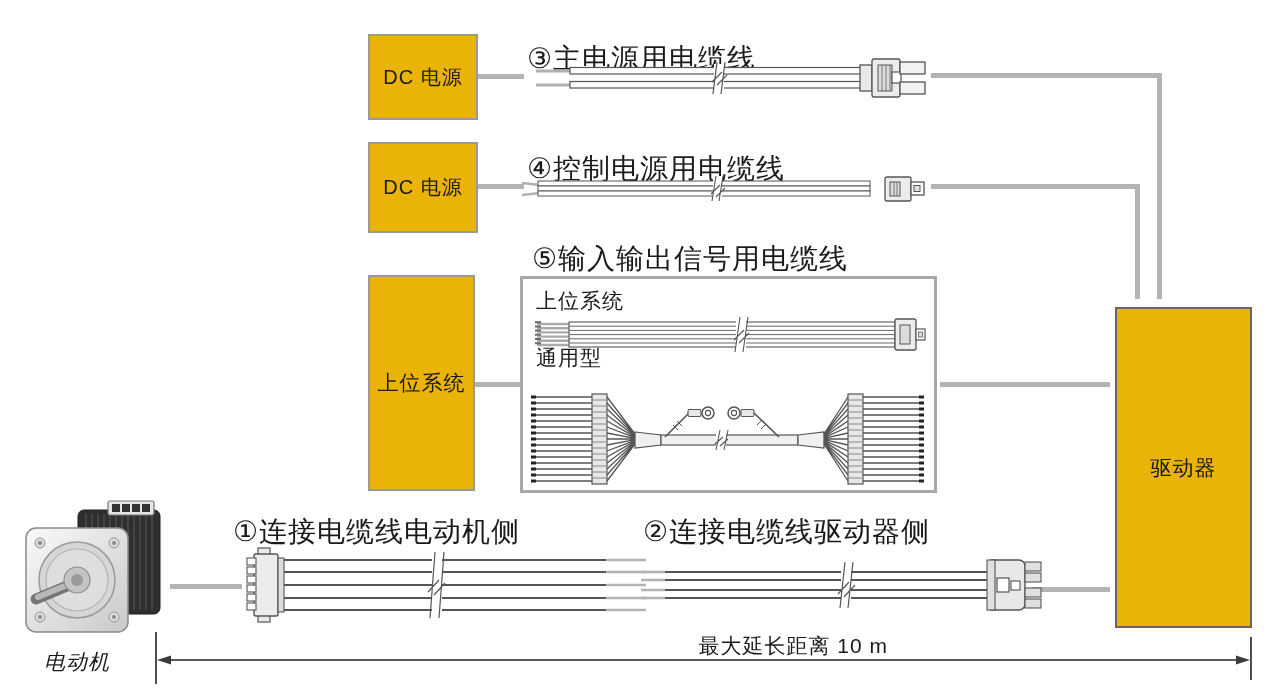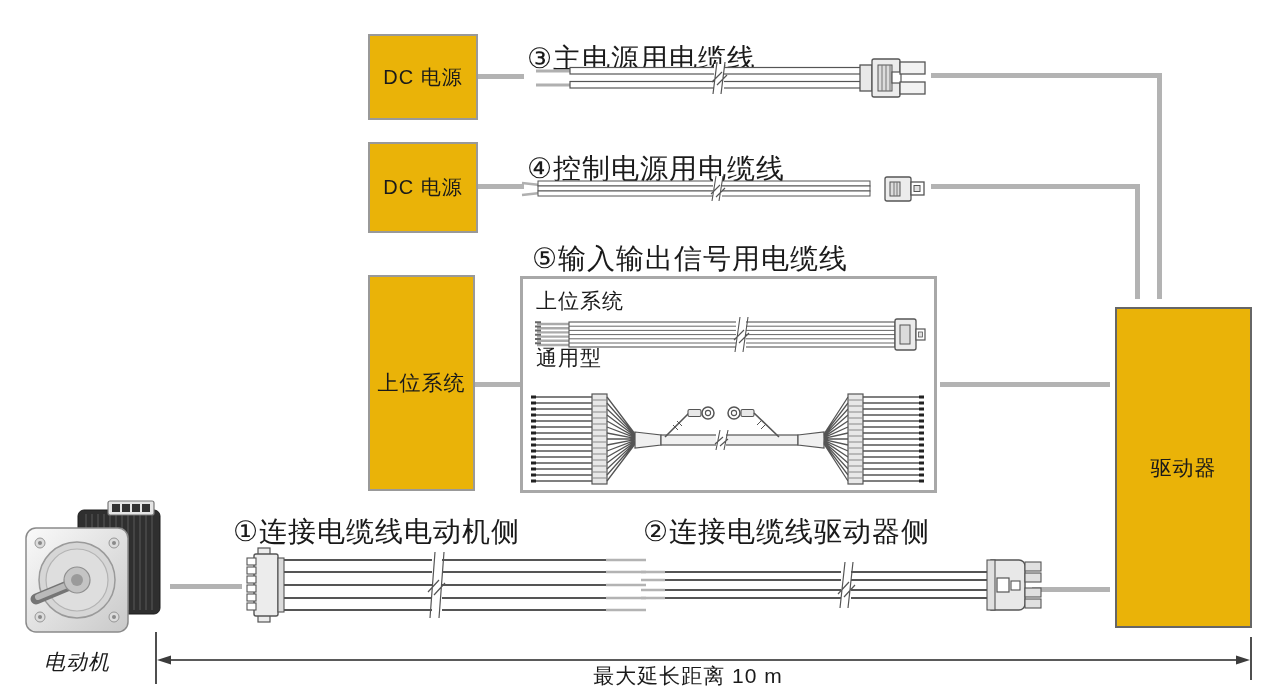--- a/index.html
+++ b/index.html
@@ -47,21 +47,21 @@
   <div class="line" style="left:1032px;top:587px;width:78px;height:5px;"></div>
 
   <div class="lbl" style="left:527px;top:40px;">③主电源用电缆线</div>
   <div class="lbl" style="left:527px;top:150px;">④控制电源用电缆线</div>
   <div class="lbl" style="left:532px;top:240px;">⑤输入输出信号用电缆线</div>
   <div class="lbl sm" style="left:536px;top:287px;">上位系统</div>
   <div class="lbl sm" style="left:536px;top:344px;">通用型</div>
   <div class="lbl" style="left:233px;top:513px;">①连接电缆线电动机侧</div>
   <div class="lbl" style="left:643px;top:513px;">②连接电缆线驱动器侧</div>
   <div class="lbl sm ctr" style="left:36px;top:648px;width:82px;font-style:italic;">电动机</div>
-  <div class="lbl sm ctr" style="left:488px;top:662px;width:400px;">最大延长距离 10 m</div>
+  <div class="lbl sm ctr" style="left:488px;top:632px;width:400px;text-align:right;">最大延长距离 10 m</div>
 
   <svg style="left:528px;top:54px;" width="406" height="48" viewBox="0 0 406 48">
     <path d="M8 17H44 M8 31H44" stroke="#b0b0b0" stroke-width="3" fill="none"></path>
     <rect x="42" y="13.5" width="292" height="6.5" fill="#fff" stroke="#555" stroke-width="1.2"></rect>
     <rect x="42" y="27.5" width="292" height="6.5" fill="#fff" stroke="#555" stroke-width="1.2"></rect>
     <g>
       <rect x="186" y="10" width="10" height="28" fill="#fff"></rect>
       <path d="M189 8L185 40 M197 8L193 40 M184 28L194 18 M189 31L199 21" stroke="#555" stroke-width="1.2" fill="none"></path>
     </g>
     <g>

